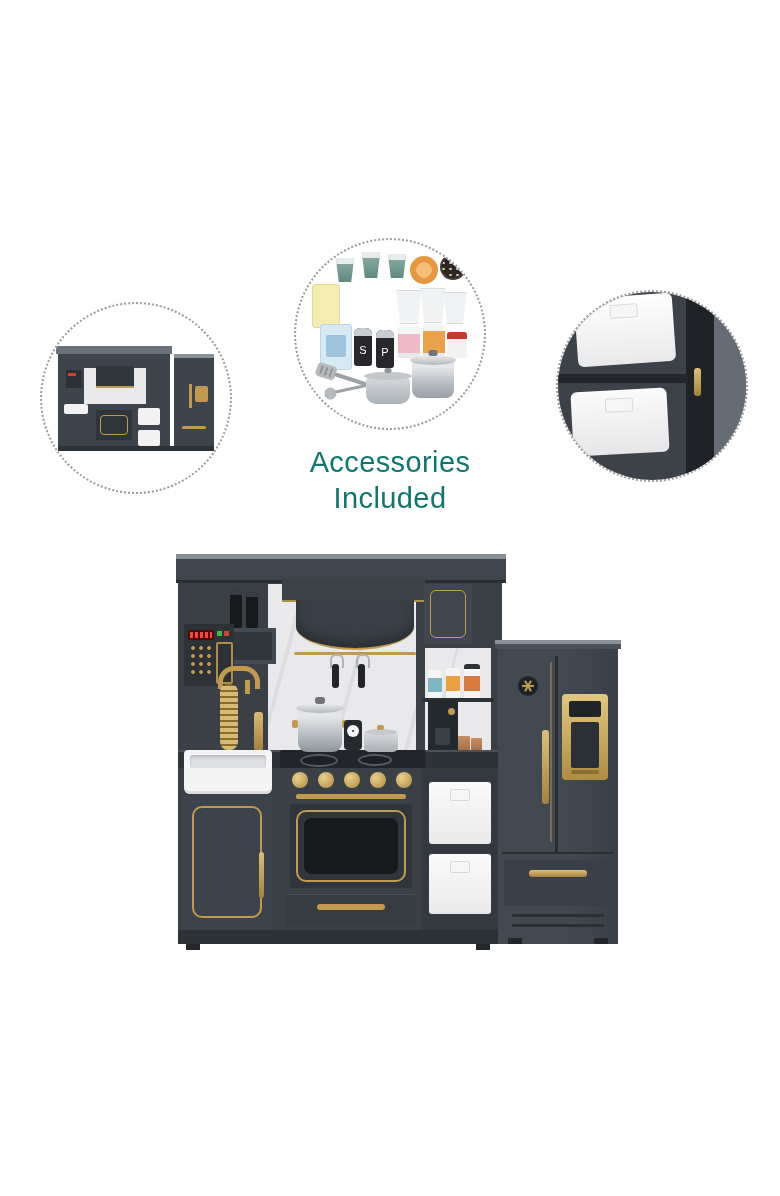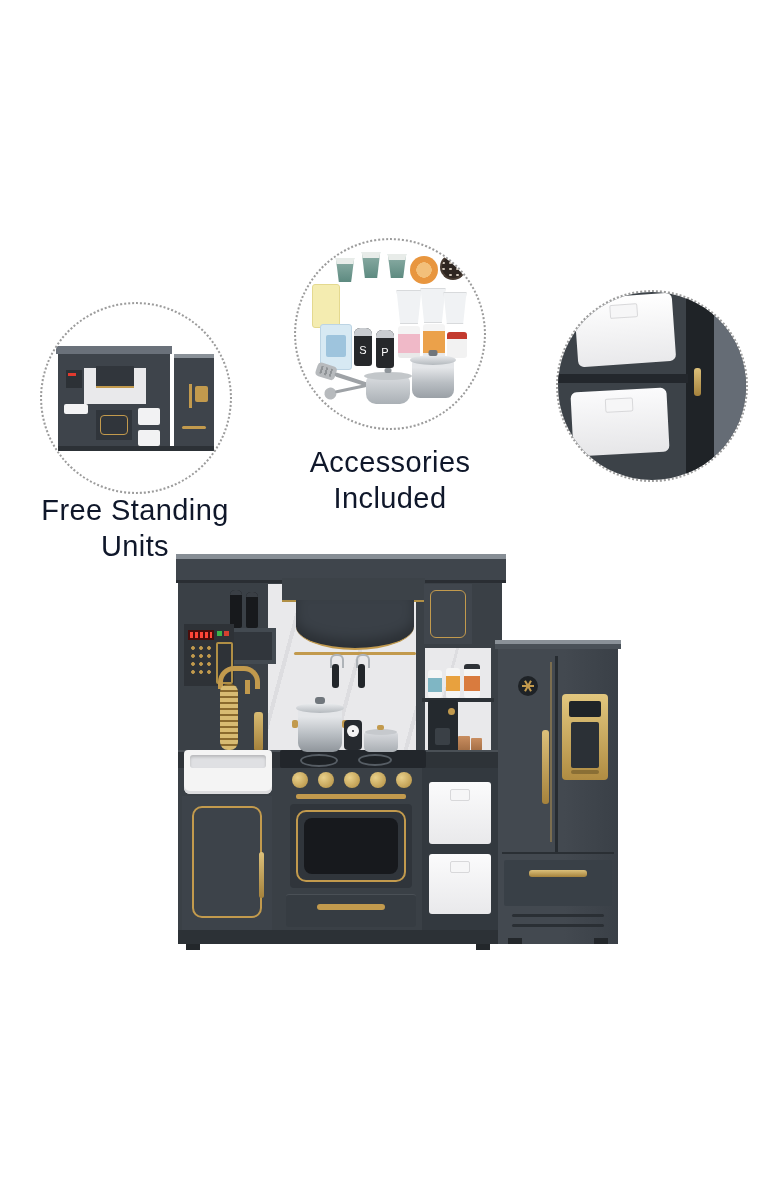--- a/index.html
+++ b/index.html
@@ -4,21 +4,21 @@
 <style>
   html,body{margin:0;padding:0;}
   body{font-family:"Liberation Sans",sans-serif;background:#ffffff;}
   .canvas{position:relative;width:780px;height:1196px;background:#fff;overflow:hidden;}
   .abs{position:absolute;}
   
   .circle{position:absolute;border:2px dotted #9b9b9b;border-radius:50%;overflow:hidden;background:#fff;}
   .circle-free{left:40px;top:302px;width:188px;height:188px;}
   .circle-acc{left:294px;top:238px;width:188px;height:188px;}
   .circle-store{left:556px;top:290px;width:188px;height:188px;}
-  .caption{position:absolute;color:#0f172a;font-size:29px;line-height:1.25;text-align:center;font-weight:500;letter-spacing:.4px;}
+  .caption{position:absolute;color:#0f766e;font-size:29px;line-height:1.25;text-align:center;font-weight:500;letter-spacing:.4px;}
   .cap-free{left:25px;top:492px;width:220px;}
   .cap-acc{left:290px;top:444px;width:200px;}
   .cap-store{left:555px;top:492px;width:200px;}
   
   .mini{position:absolute;left:12px;top:42px;width:164px;height:112px;}
   .m-top{left:2px;top:0;width:116px;height:8px;background:#6a717a;}
   .m-body{left:4px;top:8px;width:112px;height:92px;background:#3e444b;}
   .m-marble{left:26px;top:14px;width:62px;height:36px;background:#e9e9eb;}
   .m-hood{left:38px;top:12px;width:38px;height:20px;background:#31363c;border-bottom:2px solid #c29a4d;}
   .m-micro{left:8px;top:16px;width:16px;height:18px;background:#2c3136;}
@@ -208,21 +208,20 @@
       </div>
       <div class="abs m-fridge">
         <div class="abs m-ftop"></div>
         <div class="abs m-disp"></div>
         <div class="abs m-fhandle"></div>
         <div class="abs m-fdrawer"></div>
       </div>
       <div class="abs m-base"></div>
     </div>
   </div>
-  <div class="caption cap-free">Free Standing Units</div>
 
   <div class="circle circle-acc">
     <div class="abs a-pod a-pod1"></div>
     <div class="abs a-pod a-pod2"></div>
     <div class="abs a-pod a-pod3"></div>
     <div class="abs a-orange"></div>
     <div class="abs a-cookie"></div>
     <div class="abs a-cup a-cup1"></div>
     <div class="abs a-cup a-cup2"></div>
     <div class="abs a-cup a-cup3"></div>

